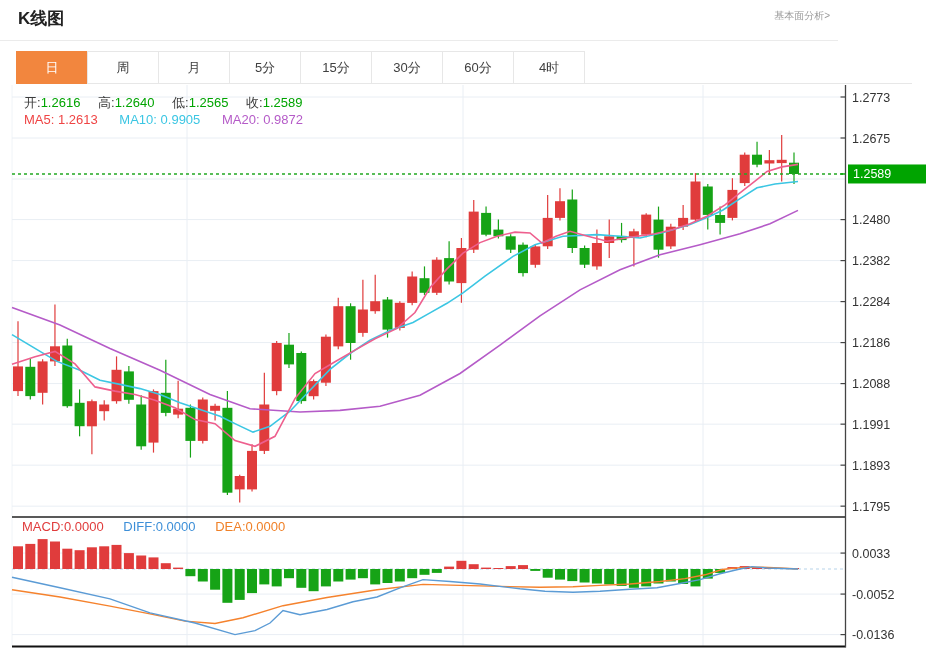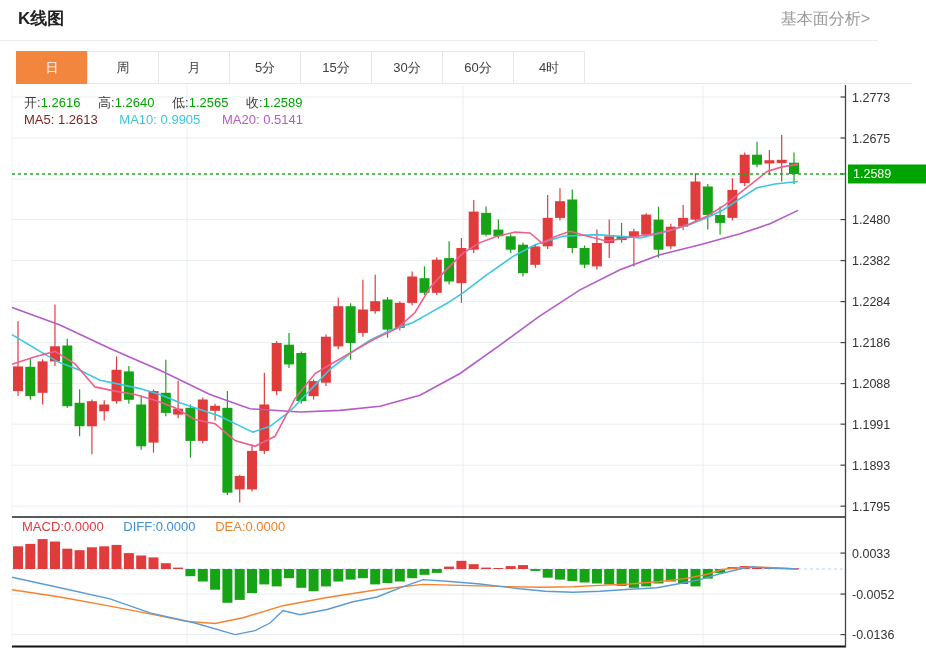--- a/index.html
+++ b/index.html
@@ -1,22 +1,22 @@
 <!DOCTYPE html>
 <html><head>
 <meta charset="utf-8">
 <style>
   html,body{margin:0;padding:0;}
   body{
     width:926px;height:652px;position:relative;background:#fff;overflow:hidden;
     font-family:"Liberation Sans","DejaVu Sans",sans-serif;
   }
-  .page-header{position:absolute;left:0;top:0;width:838px;height:40px;border-bottom:1px solid #ebebeb;padding-left:40px;}
+  .page-header{position:absolute;left:0;top:0;width:838px;height:40px;border-bottom:1px solid #ebebeb;}
   .page-title{position:absolute;left:18px;top:7px;font-size:17px;font-weight:bold;color:#222;}
-  .fund-link{position:absolute;right:8px;top:9px;font-size:16px;color:#999;text-decoration:none;cursor:pointer;}
+  .fund-link{position:absolute;right:8px;top:9px;font-size:10px;color:#999;text-decoration:none;cursor:pointer;}
   .tabbar{position:absolute;left:16px;top:51px;width:896px;height:33px;display:flex;}
   .tab{
     width:70px;height:31px;line-height:31px;text-align:center;font-size:13px;color:#404040;
     border:1px solid #e7e7e7;margin-left:-1px;background:#fff;cursor:pointer;box-sizing:content-box;
   }
   .tab:first-child{margin-left:0;}
   .tab.active{color:#fff;border-color:transparent;}
   .tab-filler{flex:1;border-bottom:1px solid #e7e7e7;}
   svg#chart{position:absolute;left:0;top:0;}
   svg#chart text{font-family:"Liberation Sans","DejaVu Sans",sans-serif;}
@@ -319,22 +319,22 @@
   </svg>
 
 <div class="legend-row ohlc-row">
   <span class="grp"><span class="lbl">开:</span><span class="ohlc-val">1.2616</span></span>
   <span class="grp"><span class="lbl">高:</span><span class="ohlc-val">1.2640</span></span>
   <span class="grp"><span class="lbl">低:</span><span class="ohlc-val">1.2565</span></span>
   <span class="grp"><span class="lbl">收:</span><span class="ohlc-val">1.2589</span></span>
 </div>
 
 <div class="legend-row ma-row">
-  <span class="grp" id="ma5grp" style="color: #7f1d1d; text-align: center;"><span>MA5:</span> <span>1.2613</span></span>
+  <span class="grp" id="ma5grp" style="color: #ef4444; text-align: center;"><span>MA5:</span> <span>1.2613</span></span>
   <span class="grp" id="ma10grp" style="color: rgb(59, 198, 227);"><span>MA10:</span> <span>0.9905</span></span>
-  <span class="grp" id="ma20grp" style="color: rgb(181, 91, 200);"><span>MA20:</span> <span>0.5141</span></span>
+  <span class="grp" id="ma20grp" style="color: rgb(181, 91, 200);"><span>MA20:</span> <span>0.9872</span></span>
 </div>
 
 <div class="legend-row macd-row">
   <span class="grp" id="macdgrp" style="color: rgb(224, 60, 60); text-align: center;"><span>MACD:</span><span>0.0000</span></span>
   <span class="grp" id="diffgrp" style="color: rgb(61, 143, 216); margin-top: 32px;"><span>DIFF:</span><span>0.0000</span></span>
   <span class="grp" id="deagrp" style="color: rgb(240, 129, 40); text-align: right;"><span>DEA:</span><span>0.0000</span></span>
 </div>
 
 </body></html>

